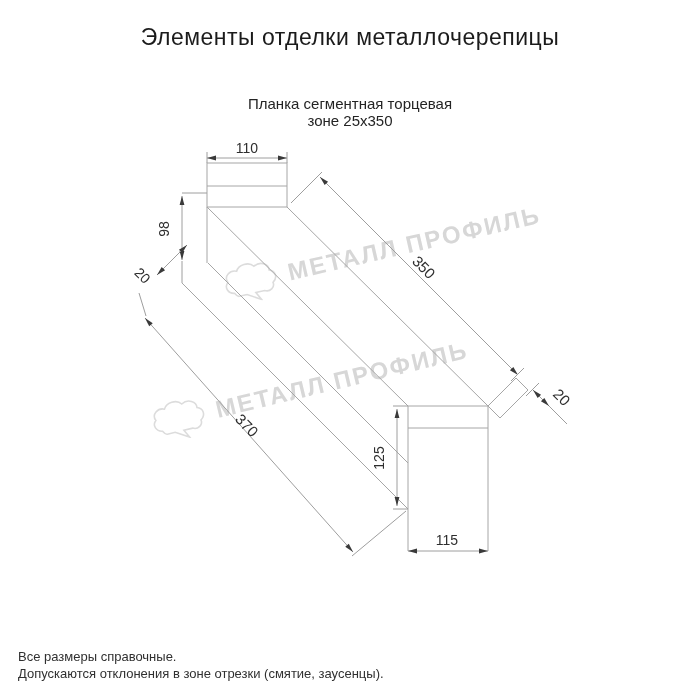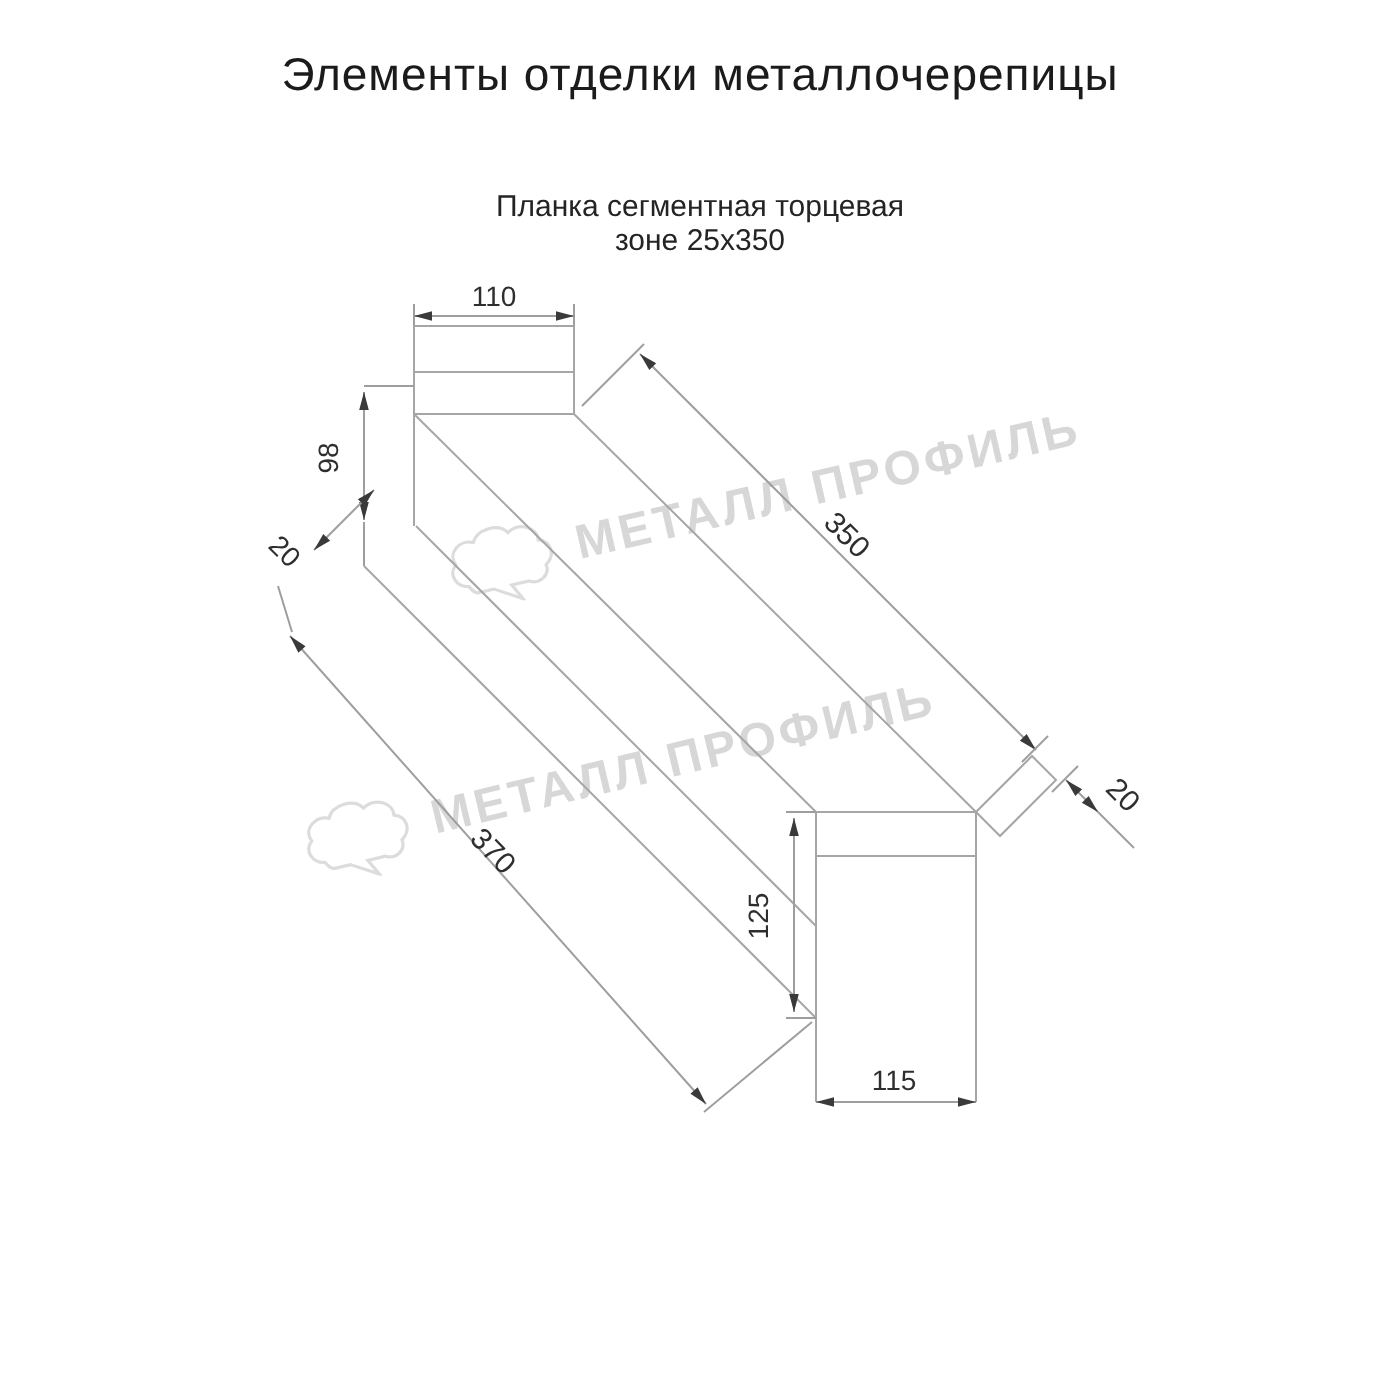--- a/index.html
+++ b/index.html
@@ -108,14 +108,18 @@
       <line class="dim" x1="393" y1="406" x2="408" y2="406"></line>
       <line class="dim" x1="393" y1="509" x2="408" y2="509"></line>
       <line class="dim" x1="397" y1="409" x2="397" y2="506" marker-start="url(#arrR)" marker-end="url(#arr)"></line>
       <text class="dimtxt" x="384" y="458" text-anchor="middle" transform="rotate(-90 384 458)">125</text>
 
       <line class="dim" x1="408" y1="551" x2="488" y2="551" marker-start="url(#arrR)" marker-end="url(#arr)"></line>
       <text class="dimtxt" x="447" y="545" text-anchor="middle">115</text>
     </g>
   </svg>
 
+  <div class="notes">
+    <div>Все размеры справочные.</div>
+    <div>Допускаются отклонения в зоне отрезки (смятие, заусенцы).</div>
+  </div>
 
 </div>
 
 </body></html>

